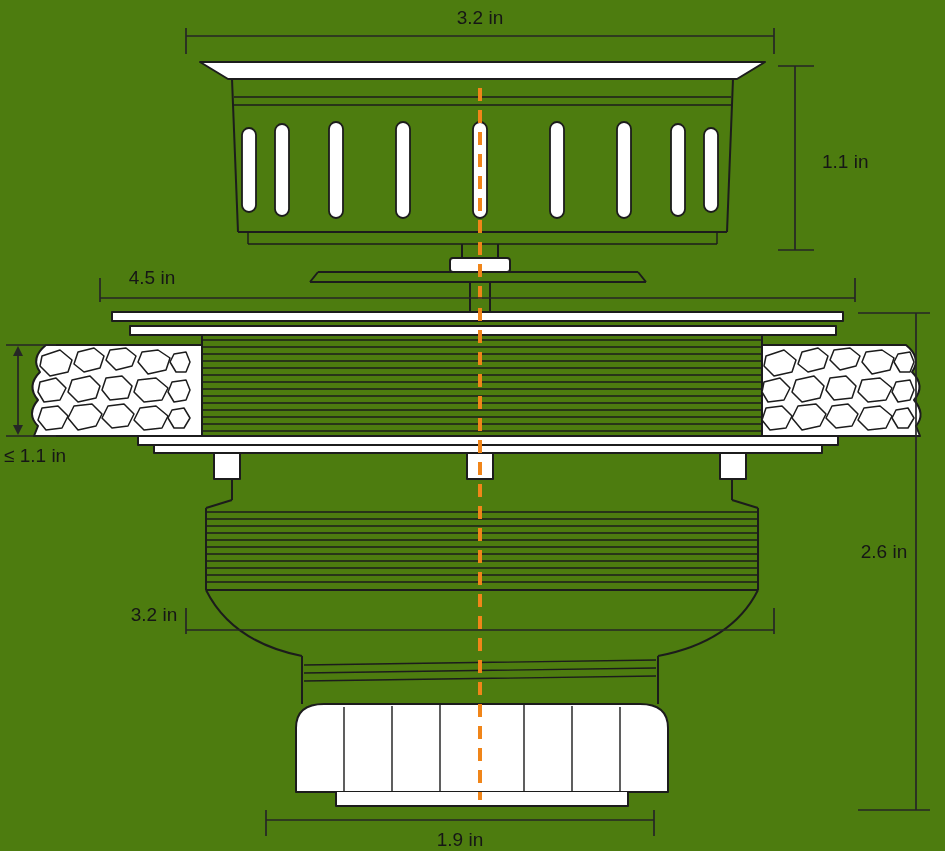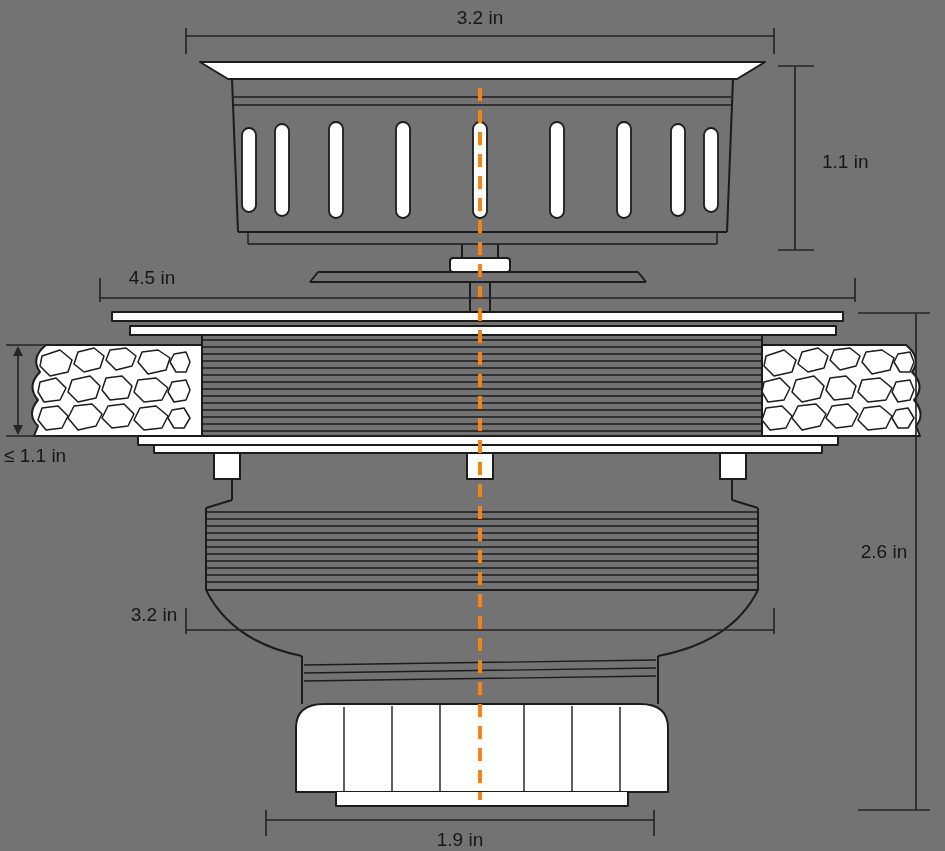--- a/index.html
+++ b/index.html
@@ -1,20 +1,20 @@
 <!DOCTYPE html>
 <html><head>
 <meta charset="utf-8">
 <title>Sink Drain Strainer Dimension Diagram</title>
 <style>
   html,body{margin:0;padding:0;background:#ffffff;}
   .canvas{
     position:relative;
     width:945px;height:851px;
-    background:#737373;
+    background:#4d7c0f;
     font-family:"Liberation Sans", sans-serif;
     overflow:hidden;
   }
   svg{display:block;}
   .ln{fill:none;stroke:#1c1c1c;stroke-width:2;stroke-linejoin:round;stroke-linecap:butt;}
   .lnw{fill:#ffffff;stroke:#1c1c1c;stroke-width:2;stroke-linejoin:round;}
   .thin{fill:none;stroke:#1c1c1c;stroke-width:1.4;}
   .thread{fill:none;stroke:#1c1c1c;stroke-width:1.5;}
   .slot{fill:#ffffff;stroke:#1c1c1c;stroke-width:1.8;}
   .stone{fill:#ffffff;stroke:#1c1c1c;stroke-width:1.5;stroke-linejoin:round;}

